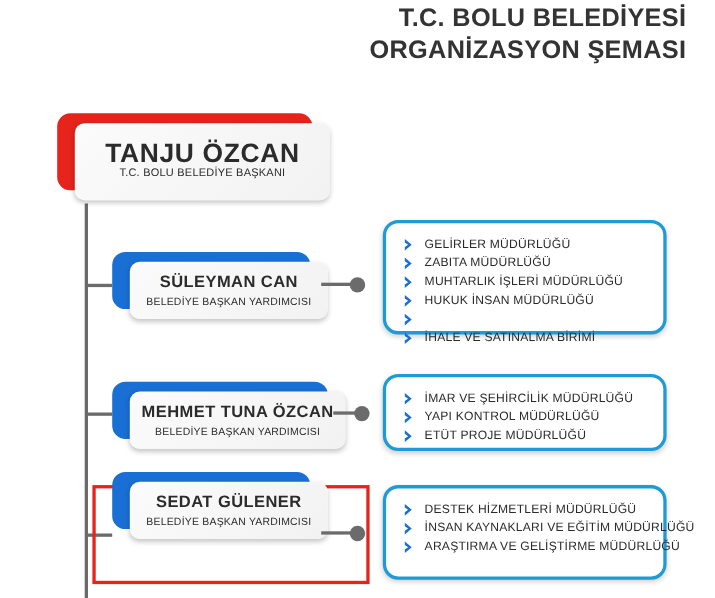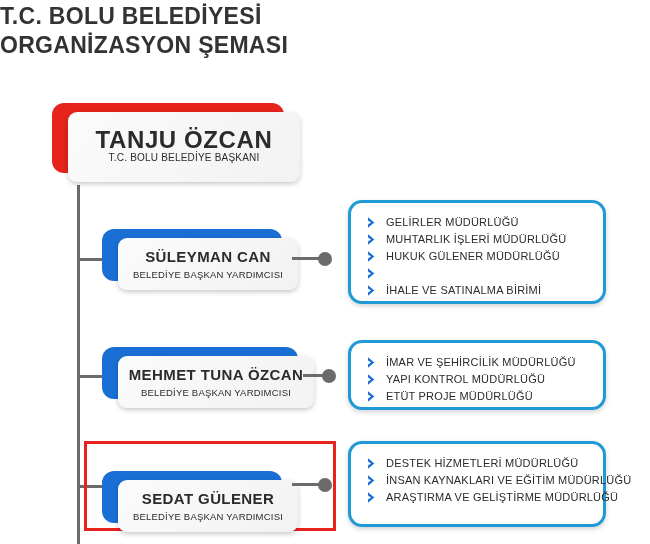--- a/index.html
+++ b/index.html
@@ -18,21 +18,21 @@
     height: 544px;
     background: #ffffff;
   }
 
   
   .title-block {
     position: absolute;
     top: 2px;
     left: 0;
     width: 624px;
-    text-align: left;
+    text-align: right;
   }
   .title-line {
     font-size: 23px;
     font-weight: bold;
     color: #333333;
     letter-spacing: 0.3px;
     line-height: 29px;
     white-space: nowrap;
   }
 
@@ -219,29 +219,37 @@
           </svg>
         </span>
       <span class="dept-label">GELİRLER MÜDÜRLÜĞÜ</span>
     </div>
     <div class="dept-item">
       <span class="chev">
           <svg width="13" height="13" viewBox="0 0 13 13">
             <path d="M3 1.2 L9.3 6.5 L3 11.8 L3 8.6 L6 6.5 L3 4.4 Z" fill="#1a6fd4"></path>
           </svg>
         </span>
+      <span class="dept-label">ZABITA MÜDÜRLÜĞÜ</span>
+    </div>
+    <div class="dept-item">
+      <span class="chev">
+          <svg width="13" height="13" viewBox="0 0 13 13">
+            <path d="M3 1.2 L9.3 6.5 L3 11.8 L3 8.6 L6 6.5 L3 4.4 Z" fill="#1a6fd4"></path>
+          </svg>
+        </span>
       <span class="dept-label">MUHTARLIK İŞLERİ MÜDÜRLÜĞÜ</span>
     </div>
     <div class="dept-item">
       <span class="chev">
           <svg width="13" height="13" viewBox="0 0 13 13">
             <path d="M3 1.2 L9.3 6.5 L3 11.8 L3 8.6 L6 6.5 L3 4.4 Z" fill="#1a6fd4"></path>
           </svg>
         </span>
-      <span class="dept-label">HUKUK GÜLENER MÜDÜRLÜĞÜ</span>
+      <span class="dept-label">HUKUK İNSAN MÜDÜRLÜĞÜ</span>
     </div>
     <div class="dept-item">
       <span class="chev">
           <svg width="13" height="13" viewBox="0 0 13 13">
             <path d="M3 1.2 L9.3 6.5 L3 11.8 L3 8.6 L6 6.5 L3 4.4 Z" fill="#1a6fd4"></path>
           </svg>
         </span>
     </div>
     <div class="dept-item">
       <span class="chev">
@@ -285,21 +293,21 @@
           <svg width="13" height="13" viewBox="0 0 13 13">
             <path d="M3 1.2 L9.3 6.5 L3 11.8 L3 8.6 L6 6.5 L3 4.4 Z" fill="#1a6fd4"></path>
           </svg>
         </span>
       <span class="dept-label">ETÜT PROJE MÜDÜRLÜĞÜ</span>
     </div>
   </div>
 
   <div class="emphasis-rect" style="left:84px; top:441px; width:252px; height:90px;"></div>
 
-  <div class="person" style="left:102px; top:471px; width:180px; height:52px;">
+  <div class="person" style="left:102px; top:429px; width:180px; height:52px;">
     <div class="frame frame-blue"></div>
     <div class="card">
       <div class="pname">SEDAT GÜLENER</div>
       <div class="ptitle">BELEDİYE BAŞKAN YARDIMCISI</div>
     </div>
   </div>
   <div class="link-right" style="left:292px; top:483px; width:32px;"></div>
   <div class="link-dot" style="left:318px; top:478px;"></div>
 
   <div class="deptbox" style="left:348px; top:441px; width:258px; height:86px;">

